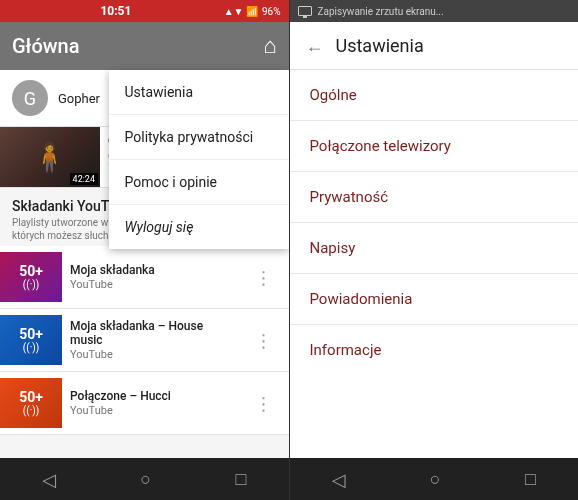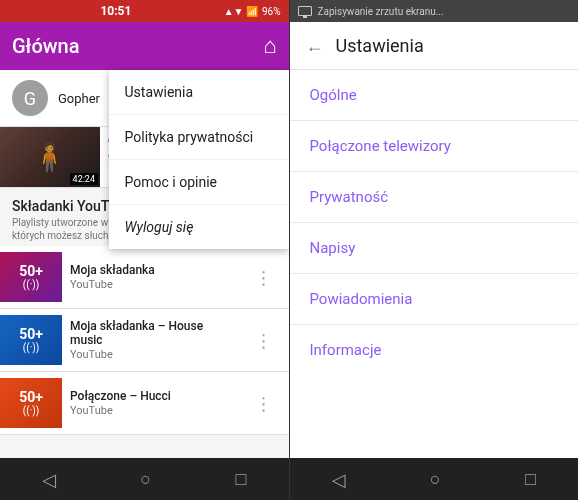--- a/index.html
+++ b/index.html
@@ -42,21 +42,21 @@
 
     .status-icons {
       display: flex;
       align-items: center;
       gap: 3px;
       font-size: 10px;
       color: white;
     }
 
     .header-left {
-      background: #a21caf;
+      background: #737373;
       height: 48px;
       display: flex;
       align-items: center;
       padding: 0 12px;
     }
 
     .header-title {
       color: white;
       font-size: 20px;
       font-weight: 500;
@@ -373,21 +373,21 @@
     .settings-list {
       flex: 1;
       background: white;
       overflow: hidden;
     }
 
     .settings-item {
       padding: 16px 20px;
       border-bottom: 1px solid #e8e8e8;
       font-size: 15px;
-      color: #8b5cf6;
+      color: #7f1d1d;
       cursor: pointer;
     }
 
     .settings-item:last-child {
       border-bottom: none;
     }
 
     
     .panel-divider {
       width: 1px;

